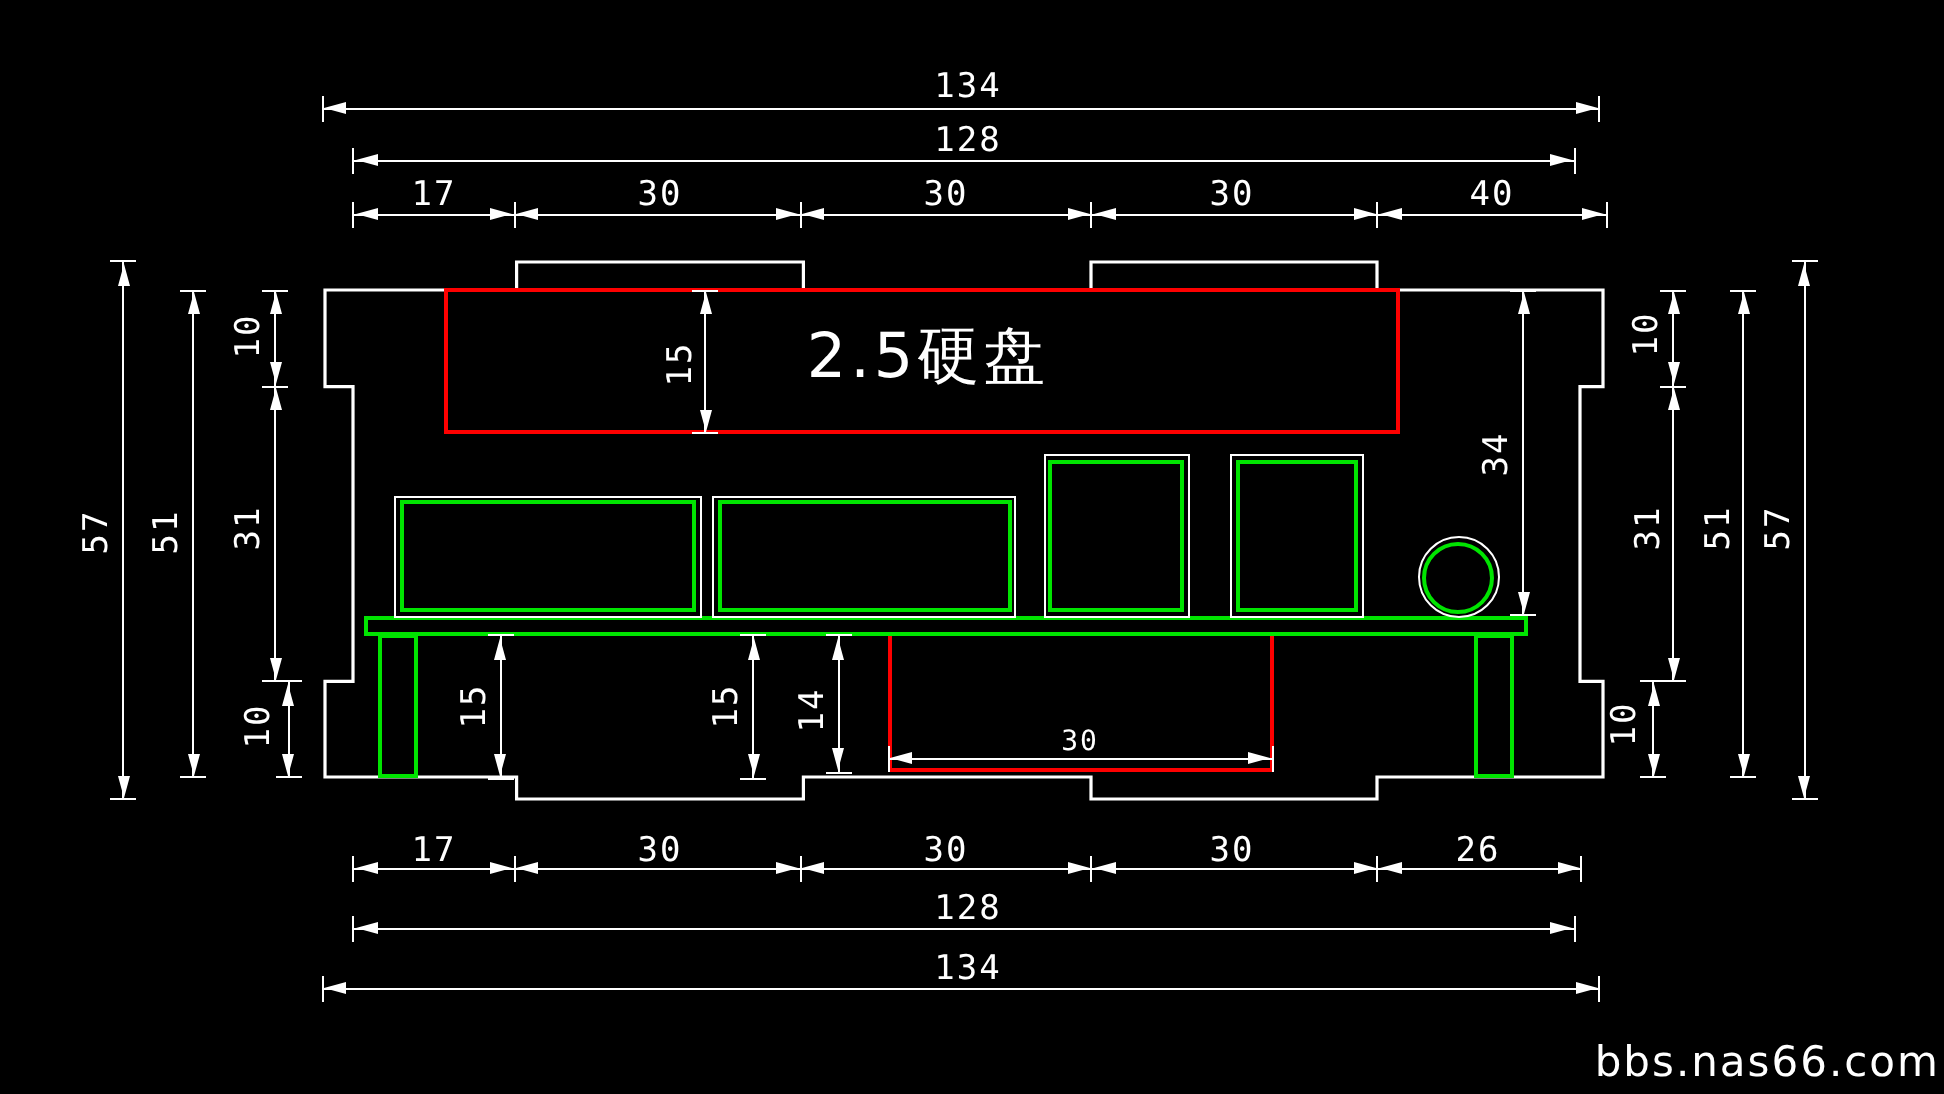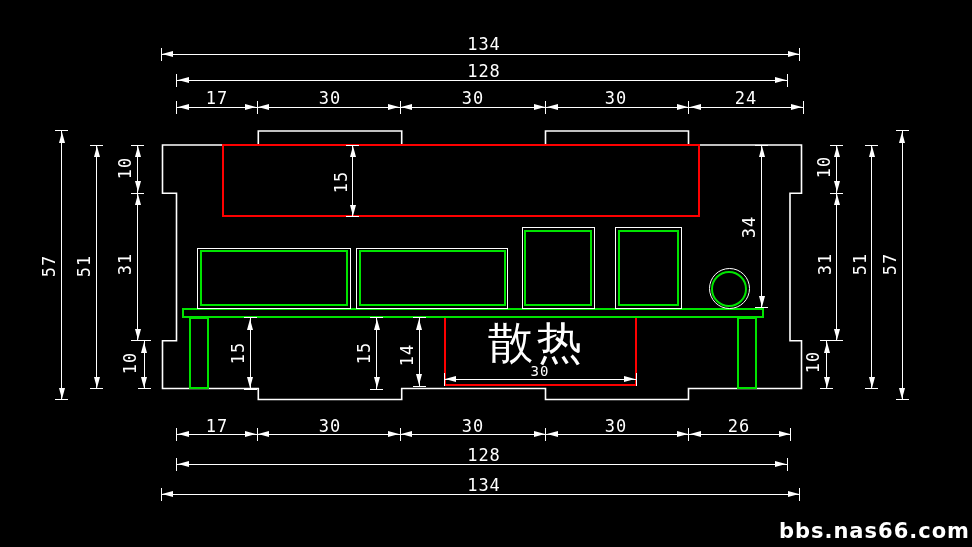--- a/index.html
+++ b/index.html
@@ -33,21 +33,21 @@
   .dim-label.small{font-size:14px;}
   
   .big-label{
     position:absolute;color:var(--c-line,#fff);white-space:nowrap;line-height:1;
     transform:translate(-50%,-50%);font-family:"DejaVu Sans","Liberation Sans",sans-serif;
   }
   #hdd-label{font-size:31px;letter-spacing:2px;}
   #cooling-label{font-size:45px;letter-spacing:4px;}
   
   #watermark{
-    position:absolute;right:2px;top:519px;color:#fff;font-weight:bold;font-size:21px;
+    position:absolute;right:2px;top:519px;color:#fff;font-weight:normal;font-size:21px;
     font-family:"DejaVu Sans","Liberation Sans",sans-serif;letter-spacing:1px;
   }
 </style>
 </head>
 <body>
 
 <div id="stage" style="--c-bg: #000000; --c-line: #ffffff; --c-red: #fe0000; --c-green: #00e400;">
 
   <svg id="outline-svg" width="972" height="547">
     <path d="M 162.5 145 H 258.3 V 131 H 401.7 V 145 H 545.5 V 131 H 688.5 V 145 H 801.5
@@ -74,21 +74,21 @@
   </div>
   <div class="comp" style="left:615px;top:227px;width:66.7px;height:81.5px;">
     <div class="inner"></div>
   </div>
   <div class="comp round" style="left:708.5px;top:268px;width:41px;height:41px;">
     <div class="inner"></div>
   </div>
 
   <div class="zone" id="cooling-zone" style="left:444.3px;top:317.7px;width:192.4px;height:68px;"></div>
 
-  <div class="big-label" id="cooling-label" style="left:537px;top:342px;">散热</div>
+  <div class="big-label" id="hdd-label" style="left:464px;top:179px;">2.5硬盘</div>
 
   <div id="dims" class="abs" style="left:0;top:0;width:100%;height:100%;">
       <div class="dline" style="left: 161px; top: 53.5px; width: 638.7px; height: 1px;"></div>
       <div class="dtick" style="left: 160.5px; top: 47.5px; width: 1px; height: 13px;"></div>
       <div class="dtick" style="left: 799.2px; top: 47.5px; width: 1px; height: 13px;"></div>
       <div class="darrow" style="left: 162px; top: 51px; border-right: 11px solid rgb(255, 255, 255); border-top: 3px solid transparent; border-bottom: 3px solid transparent;"></div>
       <div class="darrow" style="left: 787.7px; top: 51px; border-left: 11px solid rgb(255, 255, 255); border-top: 3px solid transparent; border-bottom: 3px solid transparent;"></div>
       <div class="dim-label" style="left: 484px; top: 44px;">134</div>
       <div class="dline" style="left: 176.9px; top: 79.5px; width: 610.1px; height: 1px;"></div>
       <div class="dtick" style="left: 176.4px; top: 73.5px; width: 1px; height: 13px;"></div>
@@ -118,21 +118,21 @@
       <div class="dtick" style="left: 545px; top: 100.5px; width: 1px; height: 13px;"></div>
       <div class="dtick" style="left: 688px; top: 100.5px; width: 1px; height: 13px;"></div>
       <div class="darrow" style="left: 546.5px; top: 104px; border-right: 11px solid rgb(255, 255, 255); border-top: 3px solid transparent; border-bottom: 3px solid transparent;"></div>
       <div class="darrow" style="left: 676.5px; top: 104px; border-left: 11px solid rgb(255, 255, 255); border-top: 3px solid transparent; border-bottom: 3px solid transparent;"></div>
       <div class="dim-label" style="left: 616px; top: 98px;">30</div>
       <div class="dline" style="left: 688.5px; top: 106.5px; width: 114.9px; height: 1px;"></div>
       <div class="dtick" style="left: 688px; top: 100.5px; width: 1px; height: 13px;"></div>
       <div class="dtick" style="left: 802.9px; top: 100.5px; width: 1px; height: 13px;"></div>
       <div class="darrow" style="left: 689.5px; top: 104px; border-right: 11px solid rgb(255, 255, 255); border-top: 3px solid transparent; border-bottom: 3px solid transparent;"></div>
       <div class="darrow" style="left: 791.4px; top: 104px; border-left: 11px solid rgb(255, 255, 255); border-top: 3px solid transparent; border-bottom: 3px solid transparent;"></div>
-      <div class="dim-label" style="left: 746px; top: 98px;">24</div>
+      <div class="dim-label" style="left: 746px; top: 98px;">40</div>
       <div class="dline" style="left: 61.2px; top: 130.7px; width: 1px; height: 268.8px;"></div>
       <div class="dtick" style="left: 55.2px; top: 130.2px; width: 13px; height: 1px;"></div>
       <div class="dtick" style="left: 55.2px; top: 399px; width: 13px; height: 1px;"></div>
       <div class="darrow" style="left: 58.7px; top: 131.7px; border-bottom: 11px solid rgb(255, 255, 255); border-left: 3px solid transparent; border-right: 3px solid transparent;"></div>
       <div class="darrow" style="left: 58.7px; top: 387.5px; border-top: 11px solid rgb(255, 255, 255); border-left: 3px solid transparent; border-right: 3px solid transparent;"></div>
       <div class="dim-label vert" style="left: 49px; top: 266px;">57</div>
       <div class="dline" style="left: 96.2px; top: 145px; width: 1px; height: 243.5px;"></div>
       <div class="dtick" style="left: 90.2px; top: 144.5px; width: 13px; height: 1px;"></div>
       <div class="dtick" style="left: 90.2px; top: 388px; width: 13px; height: 1px;"></div>
       <div class="darrow" style="left: 93.7px; top: 146px; border-bottom: 11px solid rgb(255, 255, 255); border-left: 3px solid transparent; border-right: 3px solid transparent;"></div>

